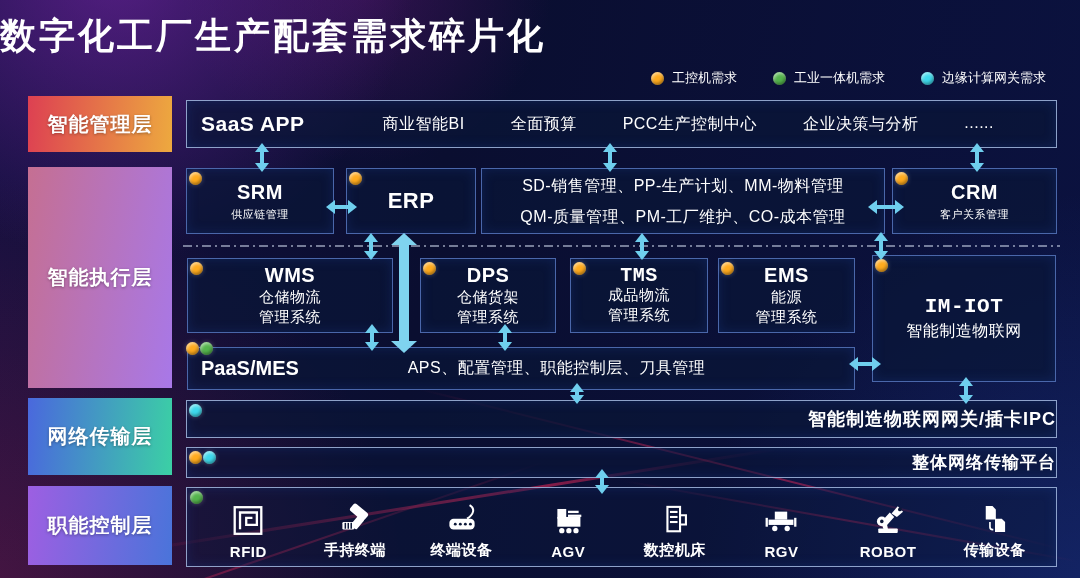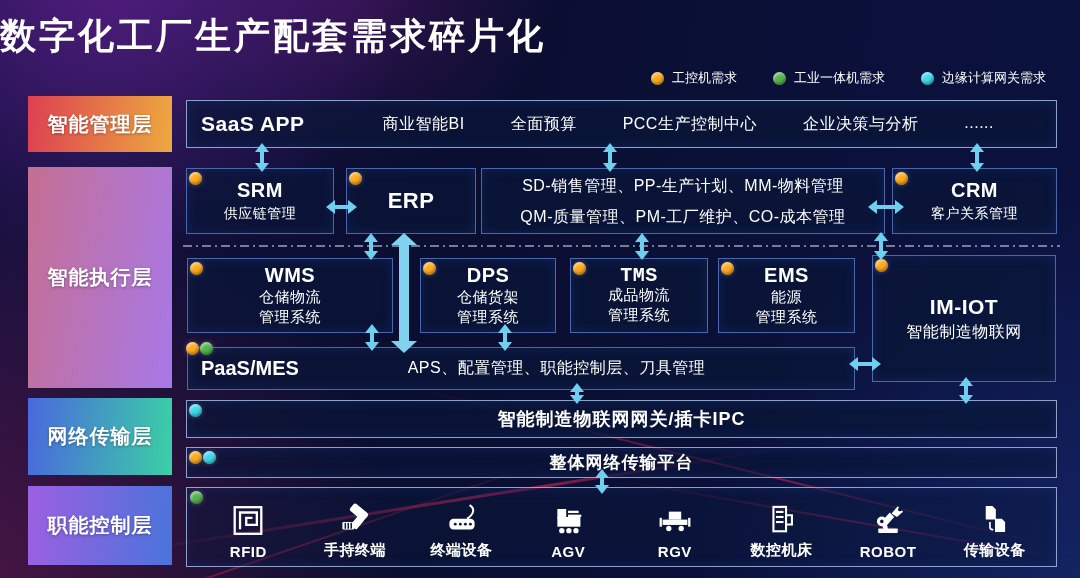--- a/index.html
+++ b/index.html
@@ -11,26 +11,26 @@
       radial-gradient(circle at 11% -6%, rgba(150,45,200,.50), transparent 26%),
       radial-gradient(circle at 34% -4%, rgba(120,25,130,.35), transparent 20%),
       radial-gradient(circle at 101% 102%, rgba(35,70,170,.35), transparent 32%),
       radial-gradient(circle at -2% 104%, rgba(210,35,80,.28), transparent 34%),
       linear-gradient(100deg,#141040 0%,#0a0e30 40%,#0b1240 100%);
   }
   .streak{position:absolute;z-index:1;pointer-events:none;}
   
   .box{position:absolute;z-index:2;background:rgba(10,22,56,.72);
        border:1px solid rgba(86,118,190,.85);box-shadow:0 0 12px rgba(30,70,170,.25) inset;}
-  .box.bright{border-color:rgba(175,198,238,.8);}
+  .box.bright{border-color:rgba(175,198,238,.8);justify-content:flex-end;}
   .box.thin{background:rgba(10,22,56,.6);}
   .center{display:flex;align-items:center;justify-content:center;text-align:center;}
   .col{flex-direction:column;}
   .box-title{font-weight:bold;font-size:20px;letter-spacing:.5px;}
-  .box-sub{font-size:14px;margin-top:3px;letter-spacing:.5px;}
+  .box-sub{font-size:11px;margin-top:3px;letter-spacing:.5px;}
   .box-line{font-size:15px;line-height:1.35;letter-spacing:.5px;}
   
   .dot{position:absolute;width:13px;height:13px;border-radius:50%;z-index:4;
        box-shadow:inset -1px -2px 3px rgba(0,0,0,.35), inset 1px 2px 3px rgba(255,255,255,.5), 0 0 5px rgba(255,255,255,.25);}
   
   .layer{position:absolute;left:28px;width:144px;z-index:2;display:flex;align-items:center;justify-content:center;
          font-weight:bold;font-size:20px;letter-spacing:1px;text-shadow:0 1px 3px rgba(0,0,0,.35);}
   
   .legend{position:absolute;top:69px;right:34px;display:flex;gap:36px;align-items:center;z-index:2;}
   .legend-item{display:flex;align-items:center;gap:8px;font-size:13px;}
@@ -165,21 +165,21 @@
     <div class="box-title">TMS</div>
     <div class="box-line">成品物流</div>
     <div class="box-line">管理系统</div>
   </div>
   <div class="box center col" style="left:718px;top:258px;width:137px;height:75px;">
     <span class="dot" style="left: 2px; top: 3px; background: rgb(255, 171, 30);"></span>
     <div class="box-title">EMS</div>
     <div class="box-line">能源</div>
     <div class="box-line">管理系统</div>
   </div>
-  <div class="box center col" style="left:872px;top:255px;width:184px;height:127px;">
+  <div class="box center col" style="left:872px;top:255px;width:184px;height:127px;font-family:Liberation Mono, monospace;">
     <span class="dot" style="left: 2px; top: 3px; background: rgb(255, 171, 30);"></span>
     <div class="box-title" style="font-size:21px;">IM-IOT</div>
     <div class="box-sub" style="font-size:16px;">智能制造物联网</div>
   </div>
 
   <div class="box paas-row" style="left:187px;top:347px;width:668px;height:43px;">
     <span class="dot" style="left: -2px; top: -6px; background: rgb(255, 171, 30);"></span>
     <span class="dot" style="left: 12px; top: -6px; background: rgb(85, 181, 77);"></span>
     <span class="paas-title">PaaS/MES</span>
     <span class="paas-content">APS、配置管理、职能控制层、刀具管理</span>
@@ -247,47 +247,47 @@
           <circle cx="15" cy="33.5" r="3"></circle>
             <circle cx="23" cy="33.5" r="3"></circle>
             <circle cx="31" cy="33.5" r="3"></circle>
         </g>
       </svg>
       <span class="device-label">AGV</span>
     </div>
 
     <div class="device">
       <svg viewBox="0 0 44 44">
+        <g stroke="#fff" stroke-width="2.5" fill="none">
+          <rect x="13" y="7" width="15" height="29"></rect>
+          <line x1="16" y1="13" x2="25" y2="13"></line>
+            <line x1="16" y1="19" x2="25" y2="19"></line>
+            <line x1="16" y1="25" x2="25" y2="25"></line>
+          <path d="M28 17 h7 v11 h-7"></path>
+        </g>
+      </svg>
+      <span class="device-label">数控机床</span>
+    </div>
+
+    <div class="device">
+      <svg viewBox="0 0 44 44">
         <g fill="#fff">
           <rect x="15" y="12" width="14" height="9"></rect>
           <rect x="8" y="21" width="28" height="6"></rect>
           <rect x="4.6" y="19" width="2.6" height="10"></rect>
           <rect x="36.8" y="19" width="2.6" height="10"></rect>
           <circle cx="15" cy="31" r="3"></circle>
             <circle cx="29" cy="31" r="3"></circle>
         </g>
       </svg>
       <span class="device-label">RGV</span>
     </div>
 
     <div class="device">
       <svg viewBox="0 0 44 44">
-        <g stroke="#fff" stroke-width="2.5" fill="none">
-          <rect x="13" y="7" width="15" height="29"></rect>
-          <line x1="16" y1="13" x2="25" y2="13"></line>
-            <line x1="16" y1="19" x2="25" y2="19"></line>
-            <line x1="16" y1="25" x2="25" y2="25"></line>
-          <path d="M28 17 h7 v11 h-7"></path>
-        </g>
-      </svg>
-      <span class="device-label">数控机床</span>
-    </div>
-
-    <div class="device">
-      <svg viewBox="0 0 44 44">
         <g fill="#fff">
           <rect x="11" y="31" width="22" height="5" rx="1"></rect>
           <path d="M17 32 L14 24 L24 13 L29 18 L21 27 L22 32 Z"></path>
           <circle cx="15" cy="23" r="5.5"></circle>
           <path d="M26 14 L33 6 L39 12 L32 18 Z"></path>
         </g>
         <circle cx="15" cy="23" r="2" fill="#0c1838"></circle>
         <circle cx="35.5" cy="9.5" r="2.2" fill="#0c1838"></circle>
       </svg>
       <span class="device-label">ROBOT</span>

